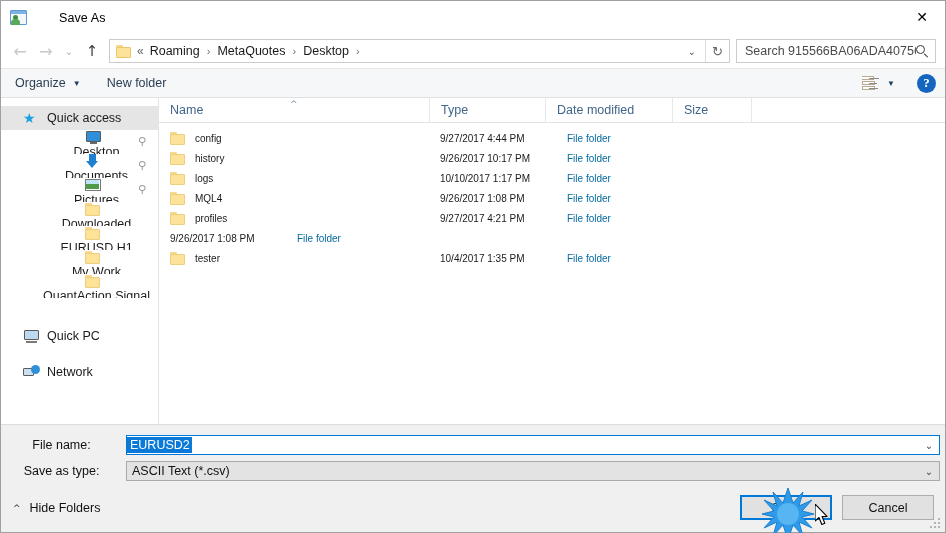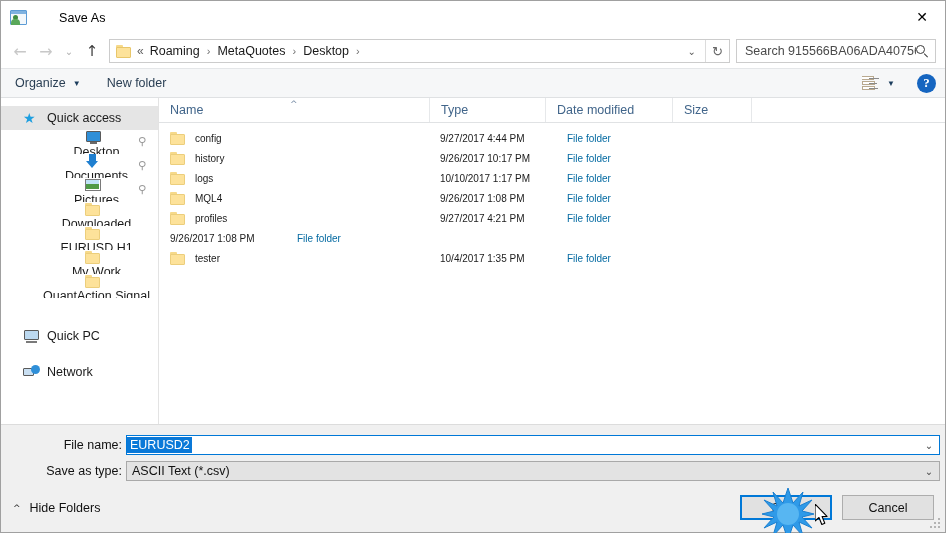--- a/index.html
+++ b/index.html
@@ -235,21 +235,21 @@
 
   
   .bottom {
     background: #f0f0f0; border-top: 1px solid #dcdcdc;
     height: 108px; min-height: 108px; position: relative;
   }
   .field-row { display: flex; align-items: center; position: absolute; left: 0; right: 0; }
   .field-row.r1 { top: 10px; }
   .field-row.r2 { top: 36px; }
   .field-label {
-    width: 125px; text-align: right; padding-right: 4px;
+    width: 125px; text-align: center; padding-right: 4px;
     font-size: 12.5px; color: #111;
   }
   .combo {
     height: 20px; display: flex; align-items: center;
     border: 1px solid #999999; background: #ffffff;
     width: 814px; position: relative;
   }
   .combo.focused { border: 1.6px solid #0078d7; }
   .combo.readonly { background: #e3e3e3; border: 1px solid #a9a9a9; }
   .combo .val { font-size: 12.5px; color: #111; padding-left: 5px; }

